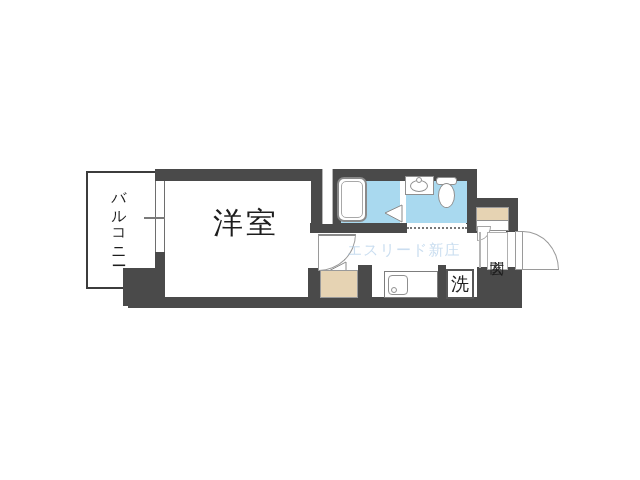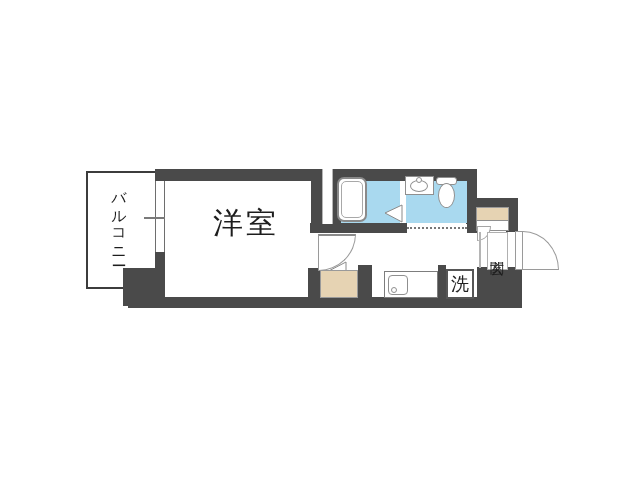--- a/index.html
+++ b/index.html
@@ -112,14 +112,15 @@
 
   <div class="abs genkan-box" style="left:487px;top:232px;width:21px;height:38px;">
     <span class="vtext label" style="font-size:14px;letter-spacing:1px;">玄関</span>
   </div>
 
   <div class="abs door-leaf" style="left:515px;top:231px;width:8px;height:39px;"></div>
   <div class="abs door-quarter-tr" style="left:523px;top:231px;width:36px;height:39px;"></div>
 
   <div class="abs label" style="left:166px;top:203px;width:160px;text-align:center;font-size:30px;letter-spacing:3px;font-weight:500;">洋室</div>
 
+  <div class="abs watermark" style="left:347px;top:241px;width:120px;">エスリード新庄</div>
 
 </div>
 
 </body></html>

